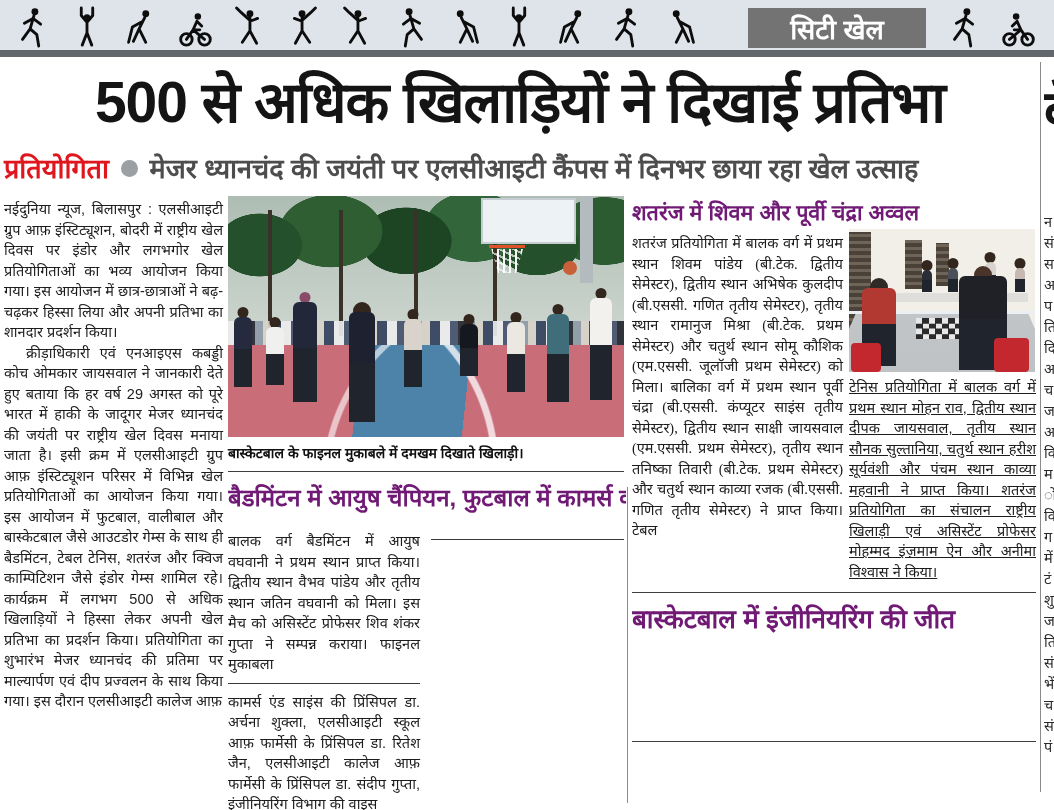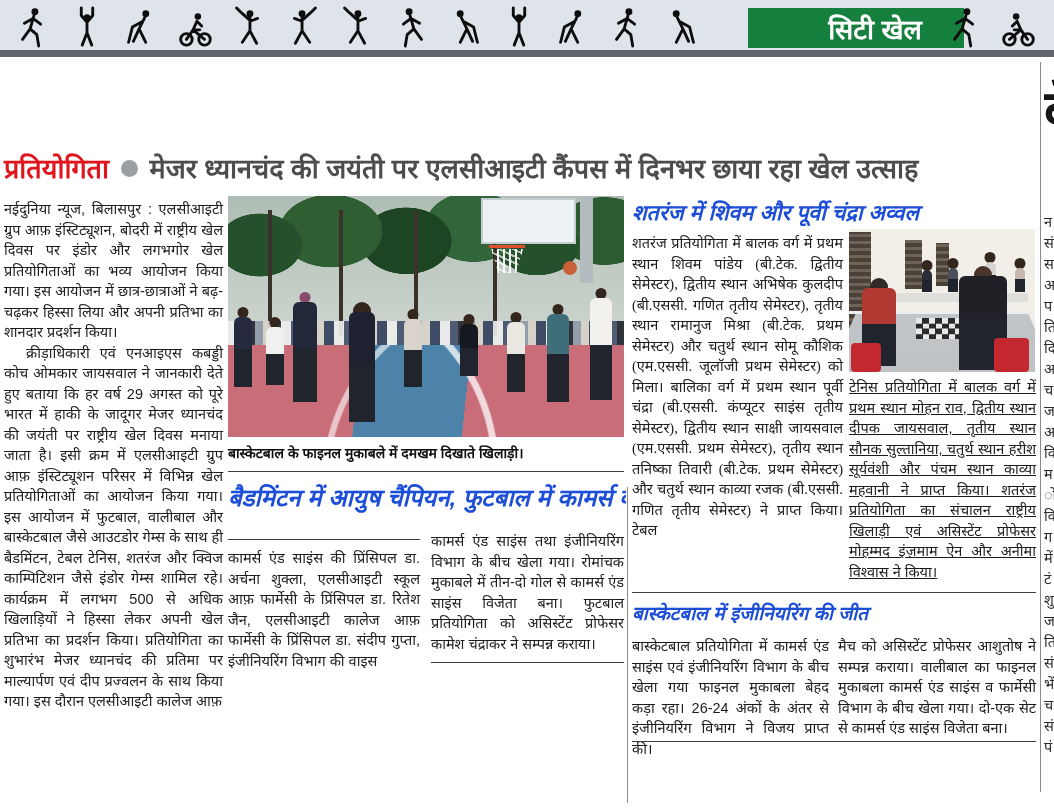--- a/index.html
+++ b/index.html
@@ -8,22 +8,22 @@
 
   
   .banner{position:absolute;left:0;top:0;width:1054px;height:50px;background:#dee4ea;}
   .banner-icons{position:absolute;left:6px;top:4px;height:44px;display:flex;align-items:flex-end;}
   .banner-icons-after{position:absolute;left:938px;top:4px;height:44px;display:flex;align-items:flex-end;}
   .picto{width:44px;height:42px;margin:0 5px;display:inline-block;}
   .picto svg{width:100%;height:100%;}
   .picto.flip svg{transform:scaleX(-1);}
   .sym{stroke:#0d0d0d;stroke-width:3;fill:none;stroke-linecap:round;stroke-linejoin:round;}
   .symhead{fill:#0d0d0d;stroke:none;}
-  .banner-label{position:absolute;left:748px;top:8px;width:178px;height:40px;background:#15803d;
-        color:#fff;font-weight:bold;font-size:27px;display:flex;align-items:center;justify-content:center;padding-left:38px;}
+  .banner-label{position:absolute;left:748px;top:8px;width:178px;height:40px;background:#737373;
+        color:#fff;font-weight:bold;font-size:27px;display:flex;align-items:center;justify-content:center;}
   .banner-bar{position:absolute;left:0;top:50px;width:1054px;height:7px;background:#63666a;}
 
   
   .headline{position:absolute;left:18px;top:58px;width:1004px;height:88px;line-height:88px;
         font-size:57px;font-weight:bold;color:#141414;text-align:center;letter-spacing:-1px;white-space:nowrap;}
   .kicker{position:absolute;left:4px;top:149px;width:1024px;height:40px;font-size:27px;font-weight:bold;
         color:#4d4d4d;white-space:nowrap;}
   .kicker-label{color:#e0161f;margin-right:12px;}
   .kicker-bullet{display:inline-block;width:17px;height:17px;border-radius:50%;background:#9aa0a4;
         margin-right:4px;vertical-align:1px;}
@@ -33,24 +33,24 @@
   .bodytext p{margin:0;}
   .col1{position:absolute;left:4px;top:199px;width:219px;}
   .col1 p + p{text-indent:22px;}
   .inrule{border:0;border-top:1px solid #3a3a3a;margin:8px 0;}
 
   .rule{position:absolute;height:1px;background:#3f3f3f;}
   .vrule{position:absolute;width:1px;background:#8a8a8a;}
 
   .caption{position:absolute;left:228px;top:443px;width:396px;font-size:14px;font-weight:bold;color:#101010;}
 
-  .sec-head{position:absolute;font-weight:bold;color:#1d4ed8;white-space:nowrap;overflow:hidden;font-style:italic;}
+  .sec-head{position:absolute;font-weight:bold;color:#701a75;white-space:nowrap;overflow:hidden;}
   .sec1-head{left:228px;top:480px;width:398px;font-size:24px;}
   .sec2-head{left:632px;top:197px;width:404px;font-size:21.5px;}
-  .sec3-head{left:632px;top:600px;width:404px;font-size:19px;}
+  .sec3-head{left:632px;top:600px;width:404px;font-size:26px;}
 
   .subA{position:absolute;left:228px;top:531px;width:192px;}
   .subB{position:absolute;left:431px;top:531px;width:193px;}
   .sec2A{position:absolute;left:632px;top:233px;width:211px;font-family:Liberation Serif, serif;}
   .sec2B{position:absolute;left:849px;top:377px;width:187px;text-decoration:underline;}
   .sec3A{position:absolute;left:632px;top:636px;width:197px;}
   .sec3B{position:absolute;left:838px;top:636px;width:198px;}
   .footA{position:absolute;left:632px;top:748px;width:197px;}
   .footB{position:absolute;left:838px;top:748px;width:198px;}
 
@@ -187,20 +187,21 @@
         <span class="picto"><svg viewBox="0 0 36 44">
             <use href="#sym-run"></use>
           </svg></span>
         <span class="picto flip"><svg viewBox="0 0 36 44">
             <use href="#sym-bike"></use>
           </svg></span>
       </div>
   </div>
   <div class="banner-bar"></div>
 
+  <div class="headline">500 से अधिक खिलाड़ियों ने दिखाई प्रतिभा</div>
   <div class="kicker">
     <span class="kicker-label">प्रतियोगिता</span><span class="kicker-bullet"></span>
     <span>मेजर ध्यानचंद की जयंती पर एलसीआइटी कैंपस में दिनभर छाया रहा खेल उत्साह</span>
   </div>
 
   <div class="col1 bodytext">
     <p>नईदुनिया न्यूज, बिलासपुर : एलसीआइटी ग्रुप आफ़ इंस्टिट्यूशन, बोदरी में राष्ट्रीय खेल दिवस पर इंडोर और लगभगोर खेल प्रतियोगिताओं का भव्य आयोजन किया गया। इस आयोजन में छात्र-छात्राओं ने बढ़-चढ़कर हिस्सा लिया और अपनी प्रतिभा का शानदार प्रदर्शन किया।</p>
     <p>क्रीड़ाधिकारी एवं एनआइएस कबड्डी कोच ओमकार जायसवाल ने जानकारी देते हुए बताया कि हर वर्ष 29 अगस्त को पूरे भारत में हाकी के जादूगर मेजर ध्यानचंद की जयंती पर राष्ट्रीय खेल दिवस मनाया जाता है। इसी क्रम में एलसीआइटी ग्रुप आफ़ इंस्टिट्यूशन परिसर में विभिन्न खेल प्रतियोगिताओं का आयोजन किया गया। इस आयोजन में फुटबाल, वालीबाल और बास्केटबाल जैसे आउटडोर गेम्स के साथ ही बैडमिंटन, टेबल टेनिस, शतरंज और क्विज काम्पिटिशन जैसे इंडोर गेम्स शामिल रहे। कार्यक्रम में लगभग 500 से अधिक खिलाड़ियों ने हिस्सा लेकर अपनी खेल प्रतिभा का प्रदर्शन किया। प्रतियोगिता का शुभारंभ मेजर ध्यानचंद की प्रतिमा पर माल्यार्पण एवं दीप प्रज्वलन के साथ किया गया। इस दौरान एलसीआइटी कालेज आफ़</p>
   </div>
 
@@ -225,25 +226,25 @@
     <i class="fig" style="--x:58%;--y:49%;--h:62px;--c:#16181f"></i>
     <i class="fig" style="--x:70%;--y:48%;--h:80px;--c:#ebe7e1"></i>
     <i class="fig" style="--x:80%;--y:45%;--h:98px;--w:26px;--c:#3f6d7a"></i>
     <i class="fig" style="--x:91%;--y:38%;--h:112px;--w:26px;--c:#f2f1ed"></i>
   </div>
   <div class="caption">बास्केटबाल के फाइनल मुकाबले में दमखम दिखाते खिलाड़ी।</div>
   <div class="rule" style="left:228px;top:471px;width:396px"></div>
 
   <div class="sec-head sec1-head">बैडमिंटन में आयुष चैंपियन, फुटबाल में कामर्स की हुई जीत</div>
   <div class="subA bodytext">
+    <p>बालक वर्ग बैडमिंटन में आयुष वघवानी ने प्रथम स्थान प्राप्त किया। द्वितीय स्थान वैभव पांडेय और तृतीय स्थान जतिन वघवानी को मिला। इस मैच को असिस्टेंट प्रोफेसर शिव शंकर गुप्ता ने सम्पन्न कराया। फाइनल मुकाबला</p>
     <hr class="inrule">
     <p>कामर्स एंड साइंस की प्रिंसिपल डा. अर्चना शुक्ला, एलसीआइटी स्कूल आफ़ फार्मेसी के प्रिंसिपल डा. रितेश जैन, एलसीआइटी कालेज आफ़ फार्मेसी के प्रिंसिपल डा. संदीप गुप्ता, इंजीनियरिंग विभाग की वाइस</p>
   </div>
   <div class="subB bodytext">
-    <p>कामर्स एंड साइंस तथा इंजीनियरिंग विभाग के बीच खेला गया। रोमांचक मुकाबले में तीन-दो गोल से कामर्स एंड साइंस विजेता बना। फुटबाल प्रतियोगिता को असिस्टेंट प्रोफेसर कामेश चंद्राकर ने सम्पन्न कराया।</p>
     <hr class="inrule">
   </div>
   <div class="vrule" style="left:627px;top:487px;height:316px"></div>
 
   <div class="sec-head sec2-head">शतरंज में शिवम और पूर्वी चंद्रा अव्वल</div>
   <div class="sec2A bodytext">
     <p>शतरंज प्रतियोगिता में बालक वर्ग में प्रथम स्थान शिवम पांडेय (बी.टेक. द्वितीय सेमेस्टर), द्वितीय स्थान अभिषेक कुलदीप (बी.एससी. गणित तृतीय सेमेस्टर), तृतीय स्थान रामानुज मिश्रा (बी.टेक. प्रथम सेमेस्टर) और चतुर्थ स्थान सोमू कौशिक (एम.एससी. जूलॉजी प्रथम सेमेस्टर) को मिला। बालिका वर्ग में प्रथम स्थान पूर्वी चंद्रा (बी.एससी. कंप्यूटर साइंस तृतीय सेमेस्टर), द्वितीय स्थान साक्षी जायसवाल (एम.एससी. प्रथम सेमेस्टर), तृतीय स्थान तनिष्का तिवारी (बी.टेक. प्रथम सेमेस्टर) और चतुर्थ स्थान काव्या रजक (बी.एससी. गणित तृतीय सेमेस्टर) ने प्राप्त किया। टेबल</p>
   </div>
   <div class="photo-chess">
     <div class="grill" style="left:0;top:2%;width:12%;height:80%"></div>
@@ -261,26 +262,20 @@
     <i class="fig big" style="--x:58%;--y:26%;--h:104px;--w:52px;--c:#202126;--hc:#4a3328"></i>
     <div class="chair" style="left:1%;top:80%;width:16%;height:20%"></div>
     <div class="chair" style="left:78%;top:76%;width:19%;height:24%"></div>
   </div>
   <div class="sec2B bodytext">
     <p>टेनिस प्रतियोगिता में बालक वर्ग में प्रथम स्थान मोहन राव, द्वितीय स्थान दीपक जायसवाल, तृतीय स्थान सौनक सुल्तानिया, चतुर्थ स्थान हरीश सूर्यवंशी और पंचम स्थान काव्या महवानी ने प्राप्त किया। शतरंज प्रतियोगिता का संचालन राष्ट्रीय खिलाड़ी एवं असिस्टेंट प्रोफेसर मोहम्मद इंज़माम ऐन और अनीमा विश्वास ने किया।</p>
   </div>
   <div class="rule" style="left:632px;top:592px;width:404px"></div>
 
   <div class="sec-head sec3-head">बास्केटबाल में इंजीनियरिंग की जीत</div>
-  <div class="sec3A bodytext">
-    <p>बास्केटबाल प्रतियोगिता में कामर्स एंड साइंस एवं इंजीनियरिंग विभाग के बीच खेला गया फाइनल मुकाबला बेहद कड़ा रहा। 26-24 अंकों के अंतर से इंजीनियरिंग विभाग ने विजय प्राप्त की।</p>
-  </div>
-  <div class="sec3B bodytext">
-    <p>मैच को असिस्टेंट प्रोफेसर आशुतोष ने सम्पन्न कराया। वालीबाल का फाइनल मुकाबला कामर्स एंड साइंस व फार्मेसी विभाग के बीच खेला गया। दो-एक सेट से कामर्स एंड साइंस विजेता बना।</p>
-  </div>
   <div class="rule" style="left:632px;top:741px;width:404px"></div>
 
 
   <div class="vrule" style="left:1040px;top:62px;height:730px"></div>
   <div class="edge-headfrag">बे</div>
   <div class="edge-chars">
       <div>न</div>
       <div>सं</div>
       <div>स</div>
       <div>अ</div>

